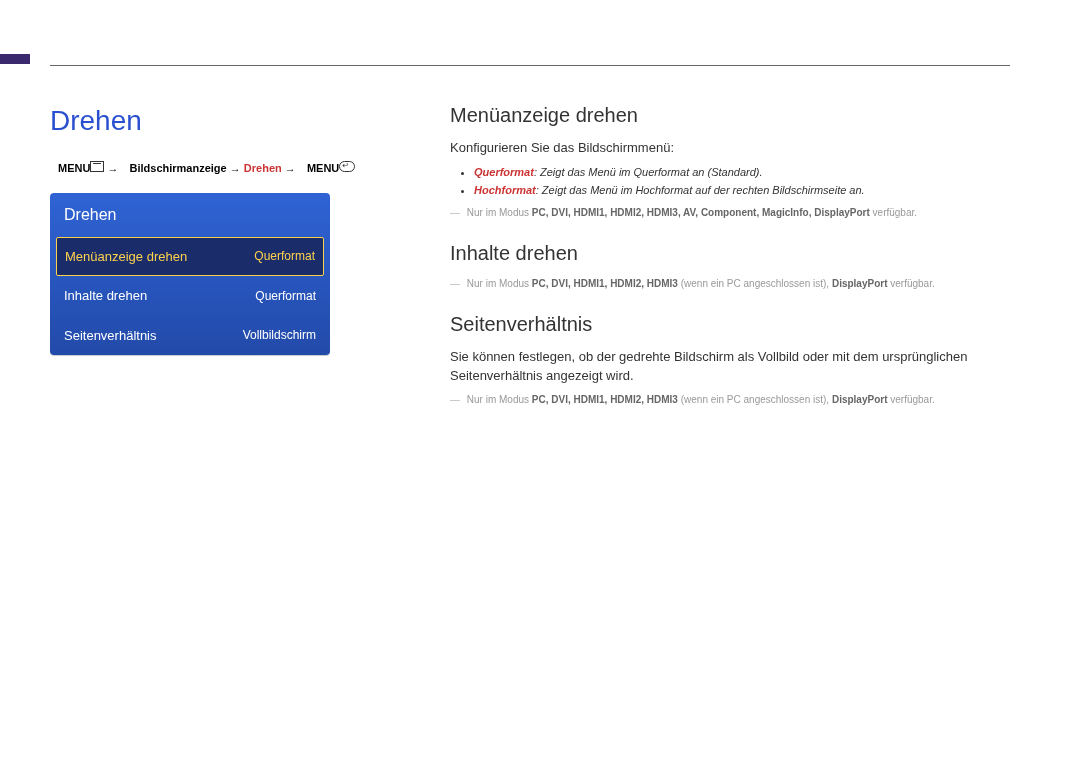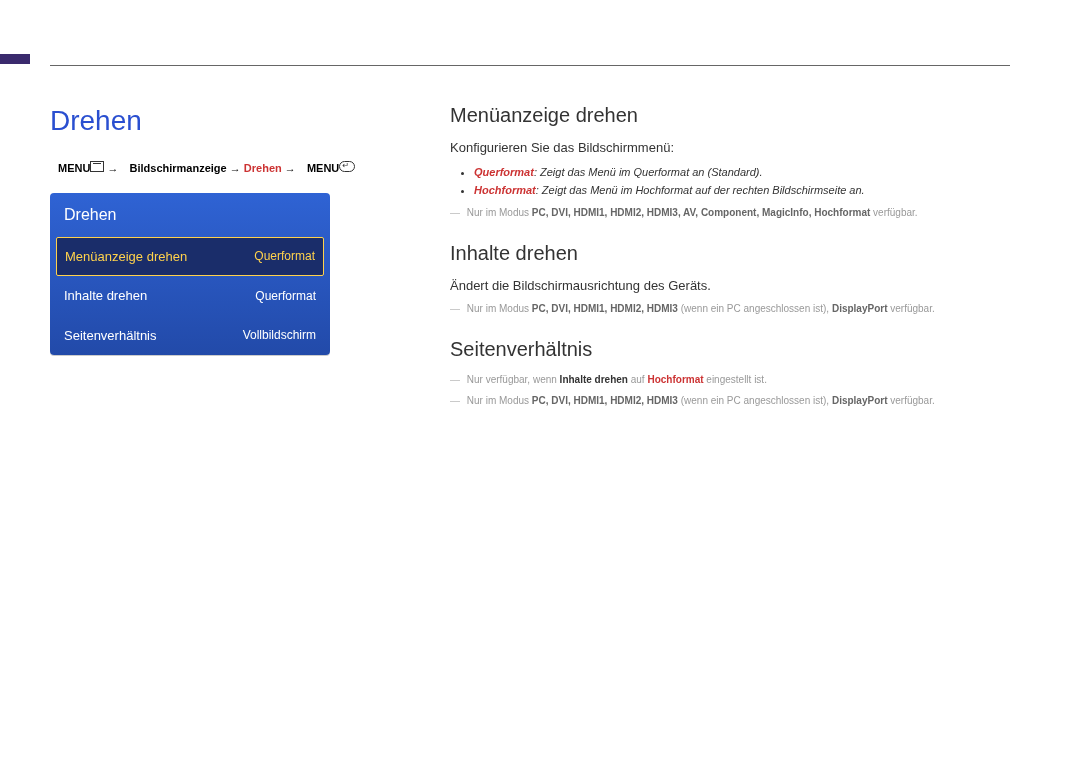--- a/index.html
+++ b/index.html
@@ -214,32 +214,29 @@
 
     <div class="col-right">
 
       <h2 class="section">Menüanzeige drehen</h2>
       <p class="para">Konfigurieren Sie das Bildschirmmenü:</p>
       <ul class="bullets">
         <li><span class="accent">Querformat</span><span>: Zeigt das Menü im Querformat an (Standard).</span></li>
         <li><span class="accent">Hochformat</span><span>: Zeigt das Menü im Hochformat auf der rechten Bildschirmseite an.</span></li>
       </ul>
       <p class="note">
-        <span>Nur im Modus </span><span class="modes"><b>PC, DVI, HDMI1, HDMI2, HDMI3, AV, Component, MagicInfo, Hochformat</b></span><span> verfügbar.</span>
+        <span>Nur im Modus </span><span class="modes"><b>PC, DVI, HDMI1, HDMI2, HDMI3, AV, Component, MagicInfo, DisplayPort</b></span><span> verfügbar.</span>
       </p>
 
       <h2 class="section mt">Inhalte drehen</h2>
-      <p class="para">Ändert die Bildschirmausrichtung des Geräts.</p>
       <p class="note">
         <span>Nur im Modus </span><span class="modes"><b>PC, DVI, HDMI1, HDMI2, HDMI3</b></span><span> (wenn ein PC angeschlossen ist), </span><span class="dp">DisplayPort</span><span> verfügbar.</span>
       </p>
 
       <h2 class="section mt">Seitenverhältnis</h2>
-      <p class="note">
-        <span>Nur verfügbar, wenn </span><b class="bolded">Inhalte drehen</b><span> auf </span><span class="hf">Hochformat</span><span> eingestellt ist.</span>
-      </p>
+      <p class="para">Sie können festlegen, ob der gedrehte Bildschirm als Vollbild oder mit dem ursprünglichen Seitenverhältnis angezeigt wird.</p>
       <p class="note">
         <span>Nur im Modus </span><span class="modes"><b>PC, DVI, HDMI1, HDMI2, HDMI3</b></span><span> (wenn ein PC angeschlossen ist), </span><span class="dp">DisplayPort</span><span> verfügbar.</span>
       </p>
 
     </div>
   </div>
 </div>
 
 </body></html>

